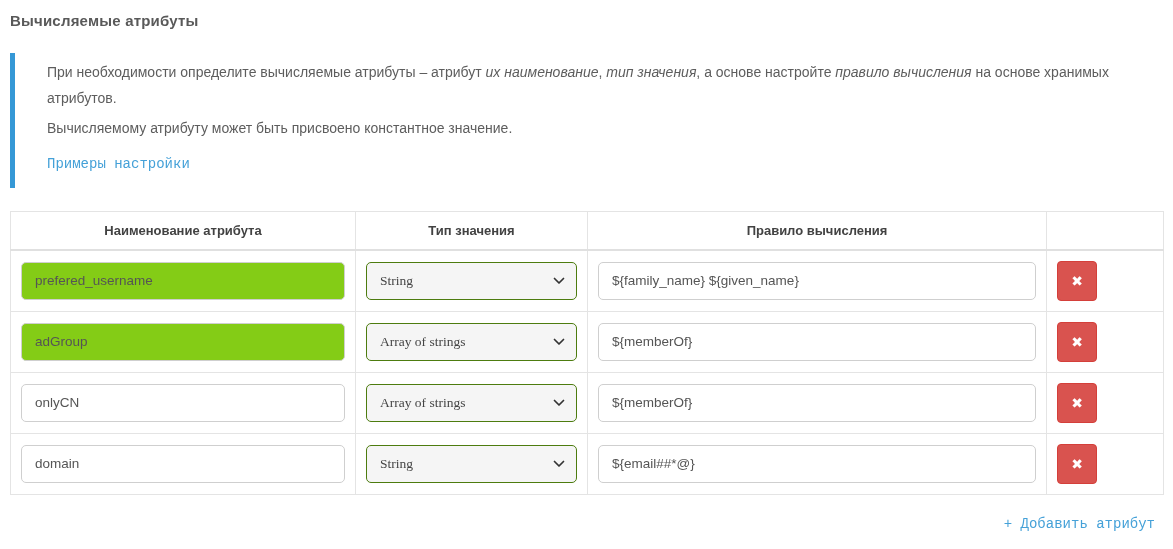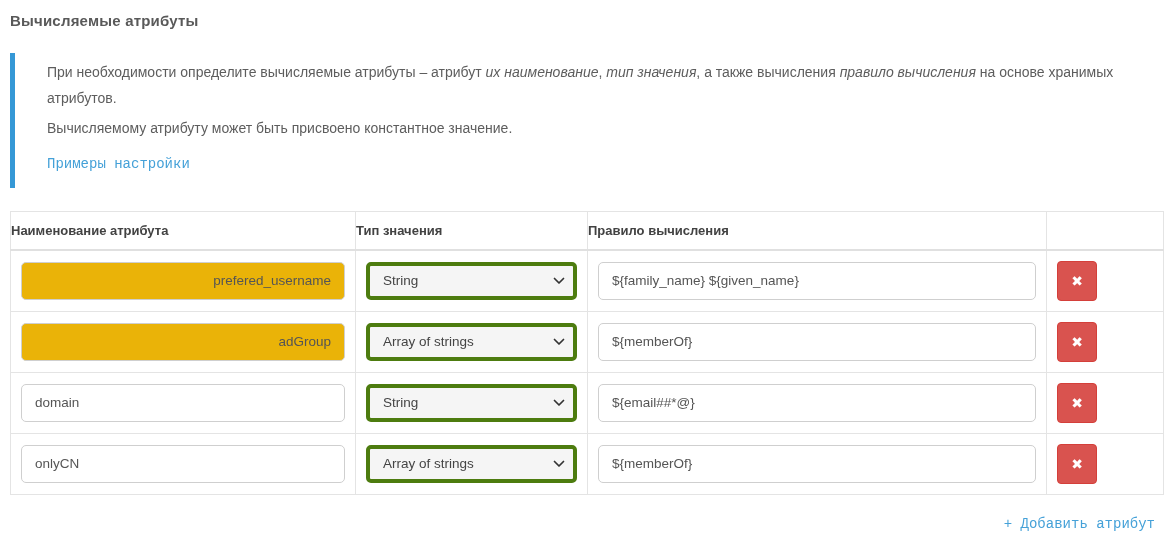--- a/index.html
+++ b/index.html
@@ -51,21 +51,21 @@
     background: #fff;
   }
   .attr-table th, .attr-table td {
     border: 1px solid #e4e4e4;
   }
   .attr-table th {
     height: 38px;
     font-size: 13px;
     font-weight: bold;
     color: #424242;
-    text-align: left;
+    text-align: center;
     vertical-align: middle;
     border-bottom: 2px solid #e0e0e0;
     background: #fff;
   }
   .attr-table td {
     height: 59px;
     padding: 10px;
     vertical-align: middle;
     background: #fff;
   }
@@ -79,30 +79,30 @@
     height: 38px;
     border: 1px solid #cfcfcf;
     border-radius: 5px;
     padding: 0 13px;
     font-family: "Liberation Sans", "DejaVu Sans", sans-serif;
     font-size: 13.5px;
     color: #555;
     background: #fff;
     outline: none;
   }
-  input.cell-input.muted { background: #eab308; text-align: right; }
+  input.cell-input.muted { background: #84cc16; }
 
   .select-wrap { position: relative; width: 100%; }
   select.cell-select {
     width: 100%;
     height: 38px;
-    border: 4px solid #4d7c0f;
+    border: 1px solid #4d7c0f;
     border-radius: 5px;
     padding: 0 30px 0 13px;
-    font-family: Liberation Sans, sans-serif;
+    font-family: Liberation Serif, serif;
     font-size: 13.5px;
     color: #444;
     background: #f5f5f5;
     -webkit-appearance: none;
     -moz-appearance: none;
     appearance: none;
     outline: none;
   }
   .select-wrap .chevron {
     position: absolute;
@@ -135,21 +135,21 @@
   }
 </style>
 </head>
 <body>
 
 <div class="page">
 
   <div class="page-title">Вычисляемые атрибуты</div>
 
   <div class="callout">
-    <p><span>При необходимости определите вычисляемые атрибуты – атрибут </span><span class="em">их наименование</span><span>, </span><span class="em">тип значения</span><span>, а также вычисления </span><span class="em">правило вычисления</span><span> на основе хранимых атрибутов.</span></p>
+    <p><span>При необходимости определите вычисляемые атрибуты – атрибут </span><span class="em">их наименование</span><span>, </span><span class="em">тип значения</span><span>, а основе настройте </span><span class="em">правило вычисления</span><span> на основе хранимых атрибутов.</span></p>
     <p>Вычисляемому атрибуту может быть присвоено константное значение.</p>
     <div class="callout-link-row">
       <a class="link">Примеры настройки</a>
     </div>
   </div>
 
   <table class="attr-table">
     <colgroup>
       <col class="col-name">
         <col class="col-type">
@@ -193,49 +193,49 @@
                   <path d="M1.5 1.5 L6 6 L10.5 1.5" stroke="#333" stroke-width="1.7" fill="none" stroke-linecap="round" stroke-linejoin="round"></path>
                 </svg></span>
           </div>
         </td>
         <td><input class="cell-input" type="text" value="${memberOf}" style=""></td>
         <td><button class="del-btn">
               <span>✖</span>
             </button></td>
       </tr>
       <tr>
+        <td><input class="cell-input" type="text" value="onlyCN" style=""></td>
+        <td>
+          <div class="select-wrap">
+            <select class="cell-select">
+              <option>Array of strings</option>
+            </select>
+            <span class="chevron"><svg width="12" height="8" viewBox="0 0 12 8">
+                  <path d="M1.5 1.5 L6 6 L10.5 1.5" stroke="#333" stroke-width="1.7" fill="none" stroke-linecap="round" stroke-linejoin="round"></path>
+                </svg></span>
+          </div>
+        </td>
+        <td><input class="cell-input" type="text" value="${memberOf}" style=""></td>
+        <td><button class="del-btn">
+              <span>✖</span>
+            </button></td>
+      </tr>
+      <tr>
         <td><input class="cell-input" type="text" value="domain" style=""></td>
         <td>
           <div class="select-wrap">
             <select class="cell-select">
               <option>String</option>
             </select>
             <span class="chevron"><svg width="12" height="8" viewBox="0 0 12 8">
                   <path d="M1.5 1.5 L6 6 L10.5 1.5" stroke="#333" stroke-width="1.7" fill="none" stroke-linecap="round" stroke-linejoin="round"></path>
                 </svg></span>
           </div>
         </td>
         <td><input class="cell-input" type="text" value="${email##*@}" style=""></td>
-        <td><button class="del-btn">
-              <span>✖</span>
-            </button></td>
-      </tr>
-      <tr>
-        <td><input class="cell-input" type="text" value="onlyCN" style=""></td>
-        <td>
-          <div class="select-wrap">
-            <select class="cell-select">
-              <option>Array of strings</option>
-            </select>
-            <span class="chevron"><svg width="12" height="8" viewBox="0 0 12 8">
-                  <path d="M1.5 1.5 L6 6 L10.5 1.5" stroke="#333" stroke-width="1.7" fill="none" stroke-linecap="round" stroke-linejoin="round"></path>
-                </svg></span>
-          </div>
-        </td>
-        <td><input class="cell-input" type="text" value="${memberOf}" style=""></td>
         <td><button class="del-btn">
               <span>✖</span>
             </button></td>
       </tr>
     </tbody>
   </table>
 
   <div class="add-row">
     <a class="link">+ Добавить атрибут</a>
   </div>

